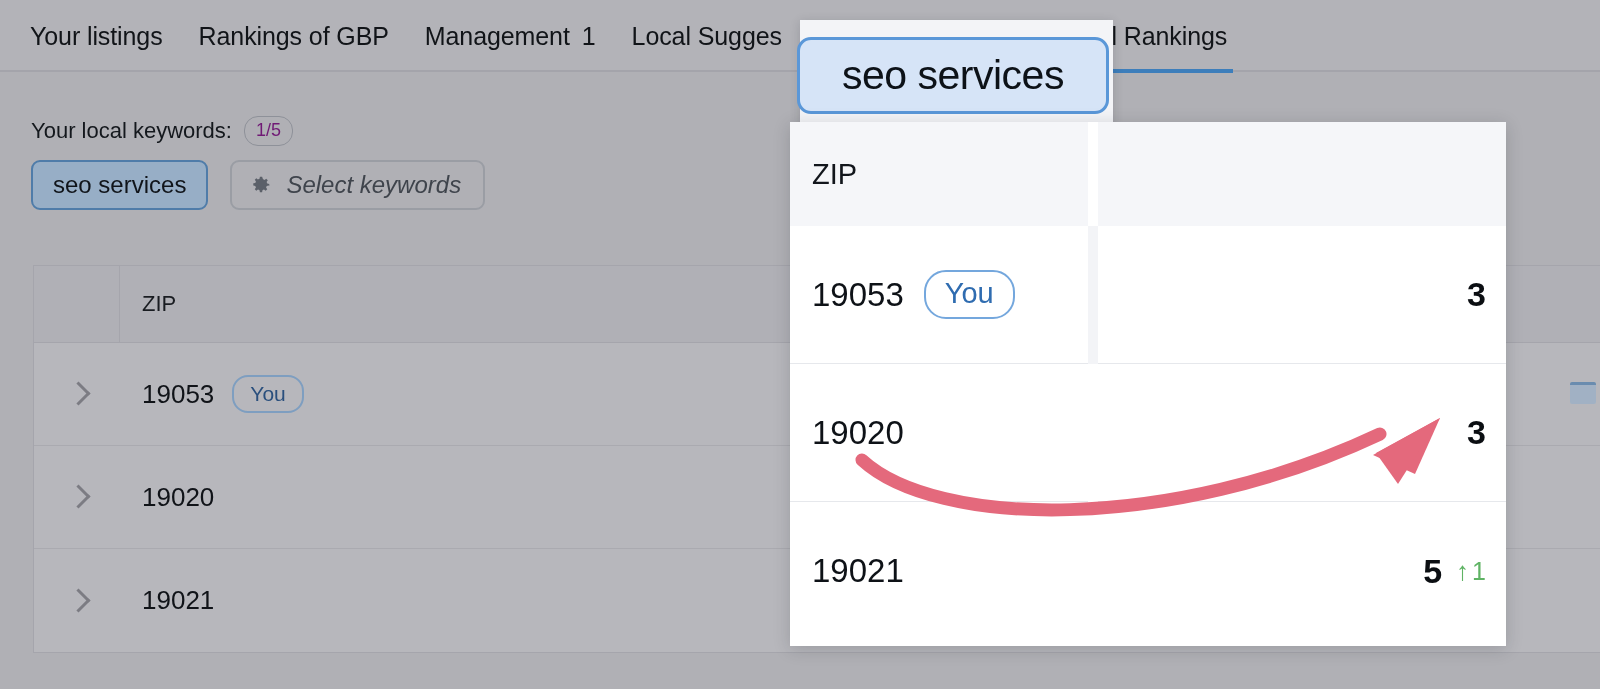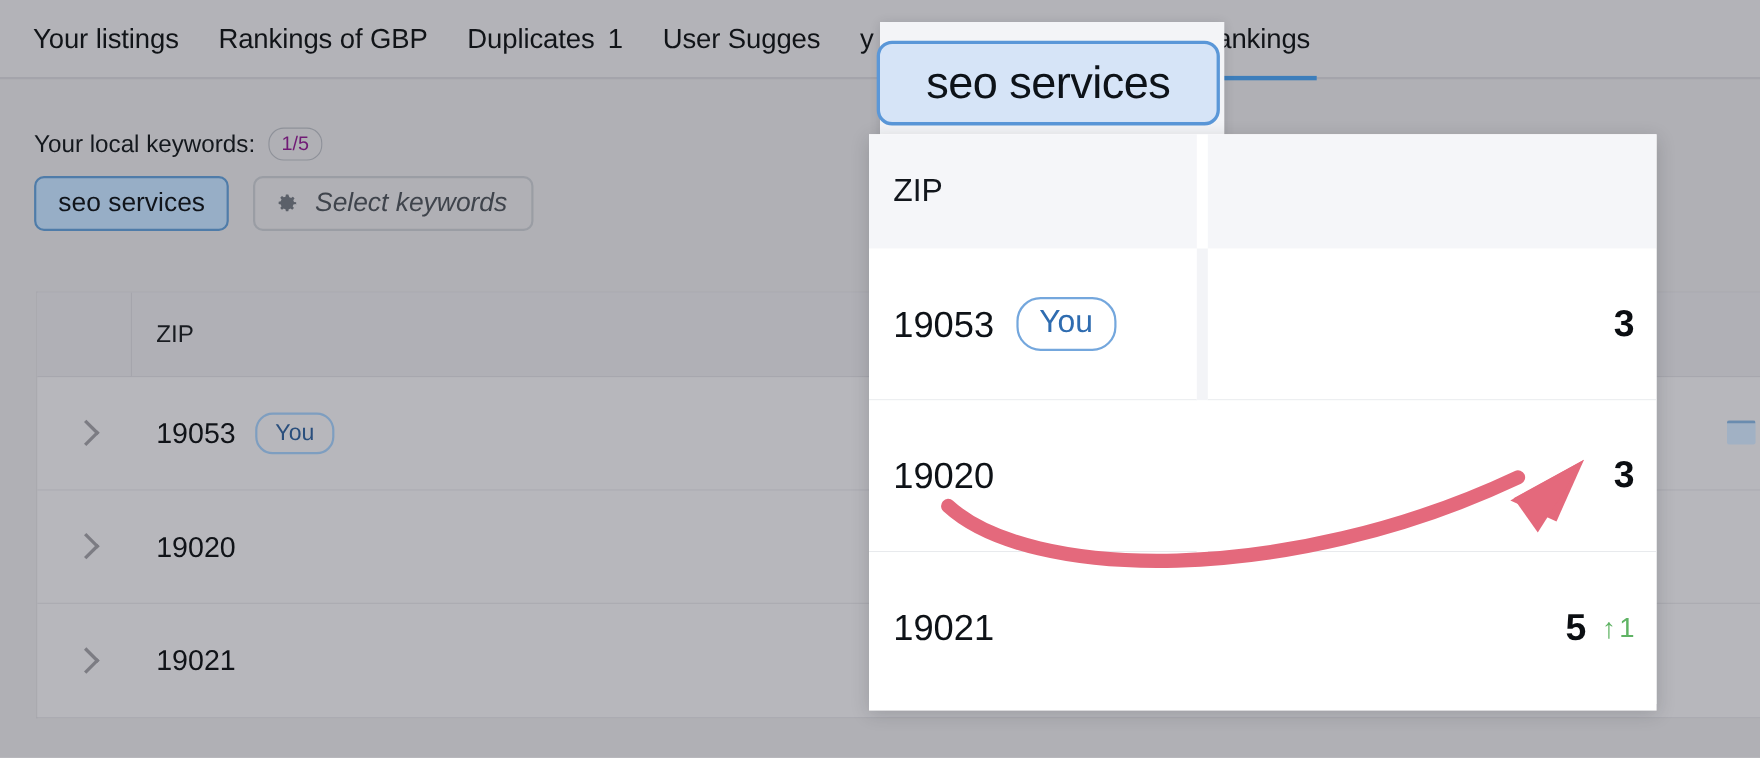--- a/index.html
+++ b/index.html
@@ -322,25 +322,25 @@
 
     <div class="tabbar">
       <div class="tabs">
         <div class="tab">
           <span>Your listings</span>
         </div>
         <div class="tab">
           <span>Rankings of GBP</span>
         </div>
         <div class="tab">
-          <span>Duplicates</span>
+          <span>Management</span>
           <span class="count">1</span>
         </div>
         <div class="tab">
-          <span>User Sugges</span>
+          <span>Local Sugges</span>
         </div>
         <div class="tab">
           <span>y Management</span>
           <span class="count">94</span>
         </div>
         <div class="tab active">
           <span>Local Rankings</span>
         </div>
       </div>
     </div>

